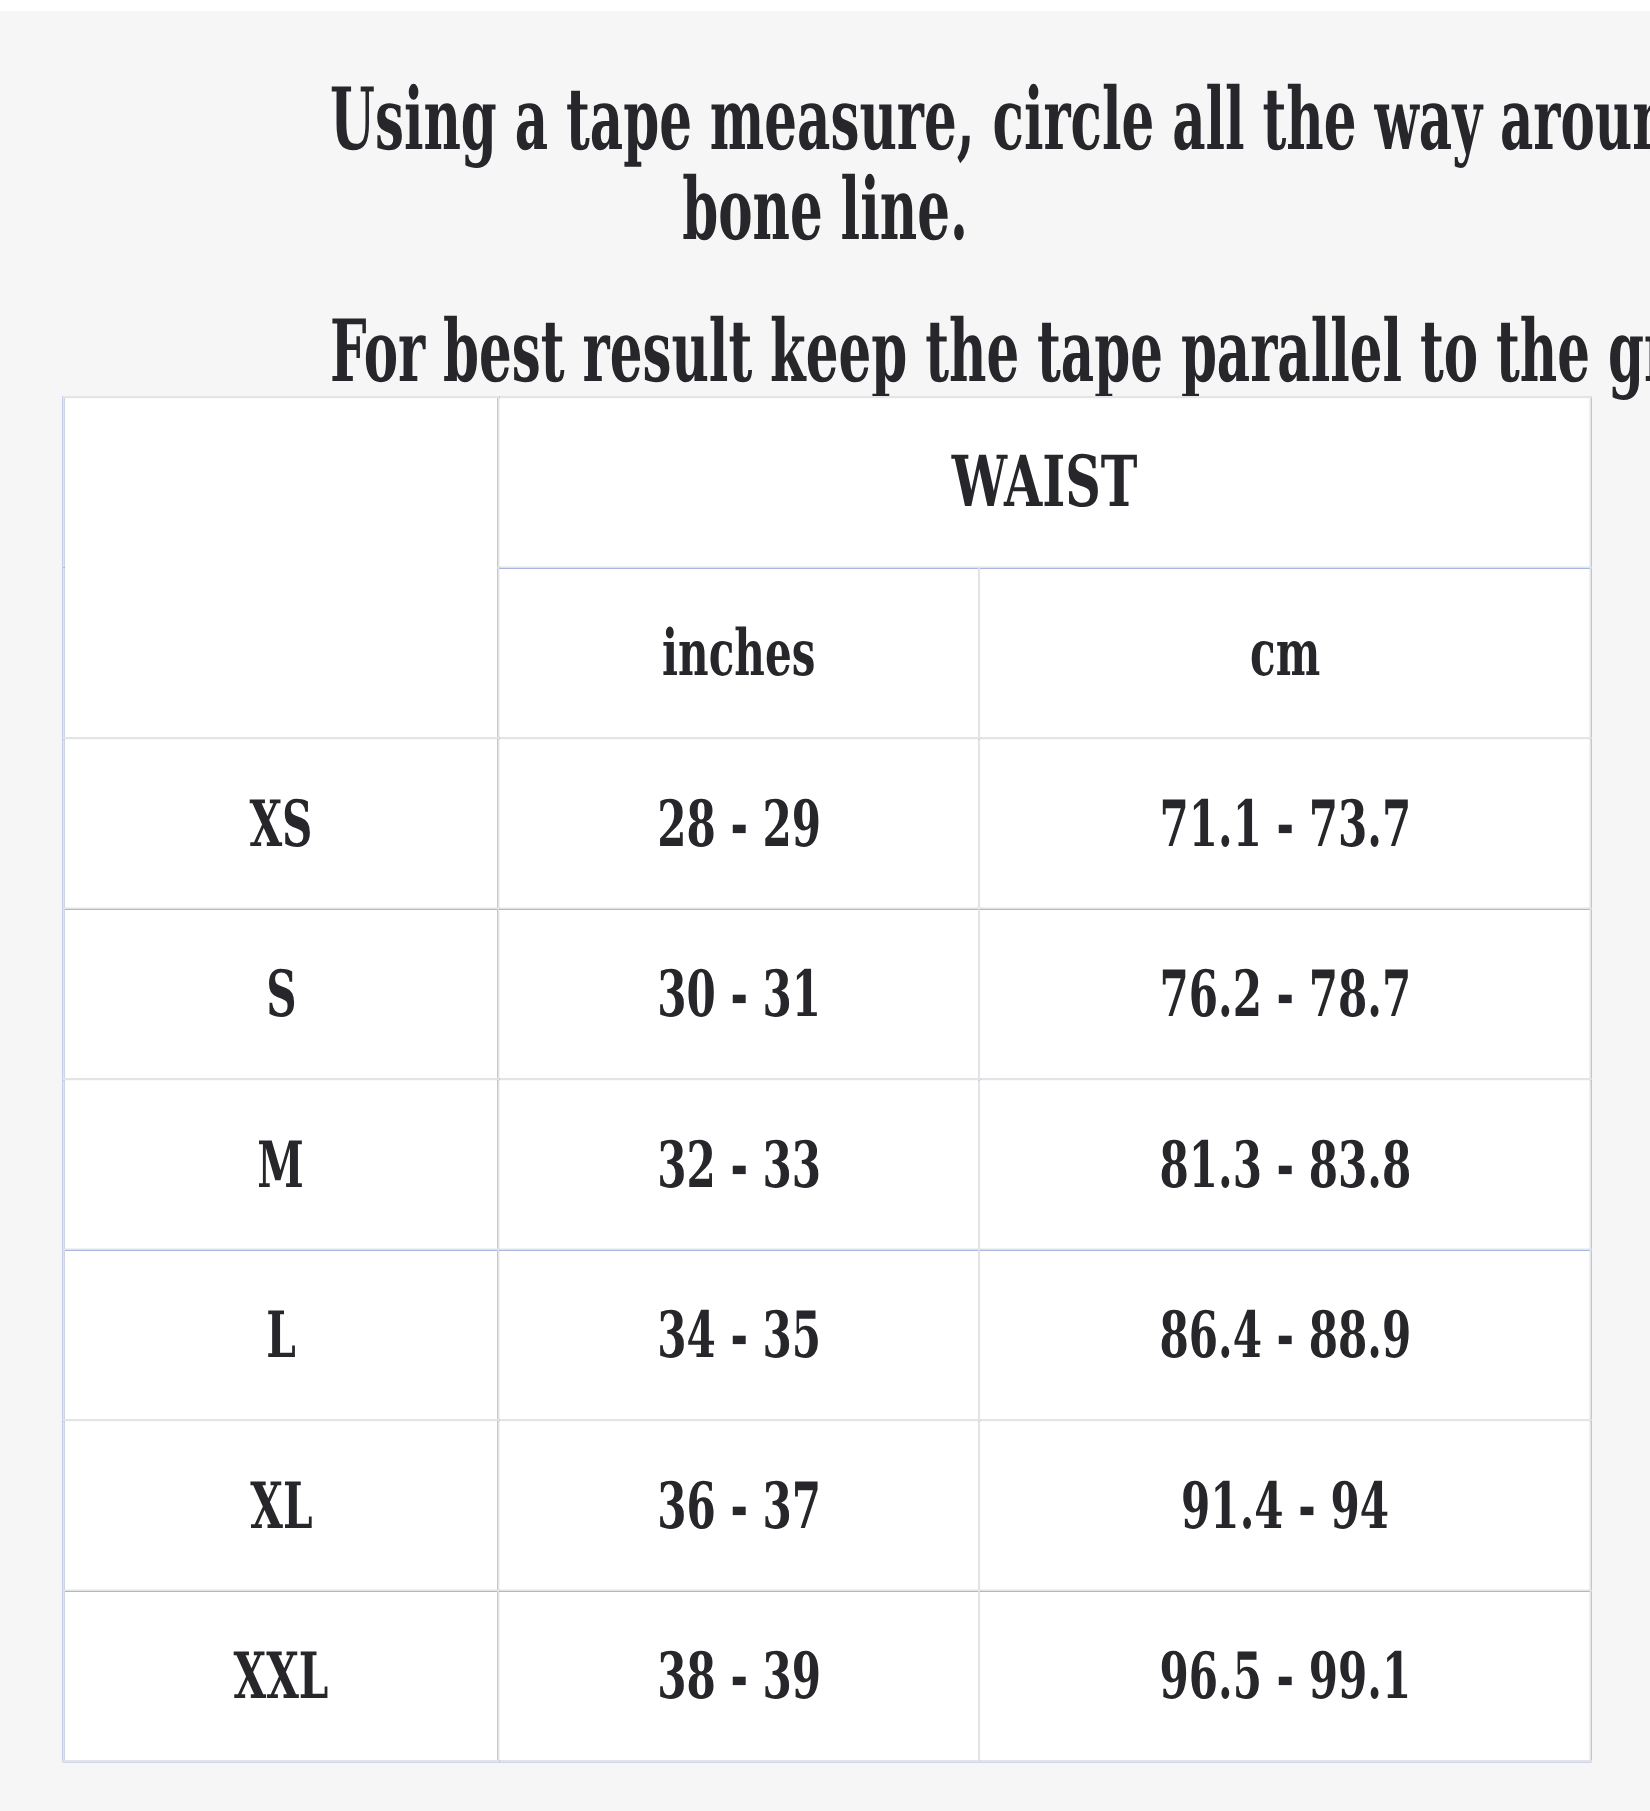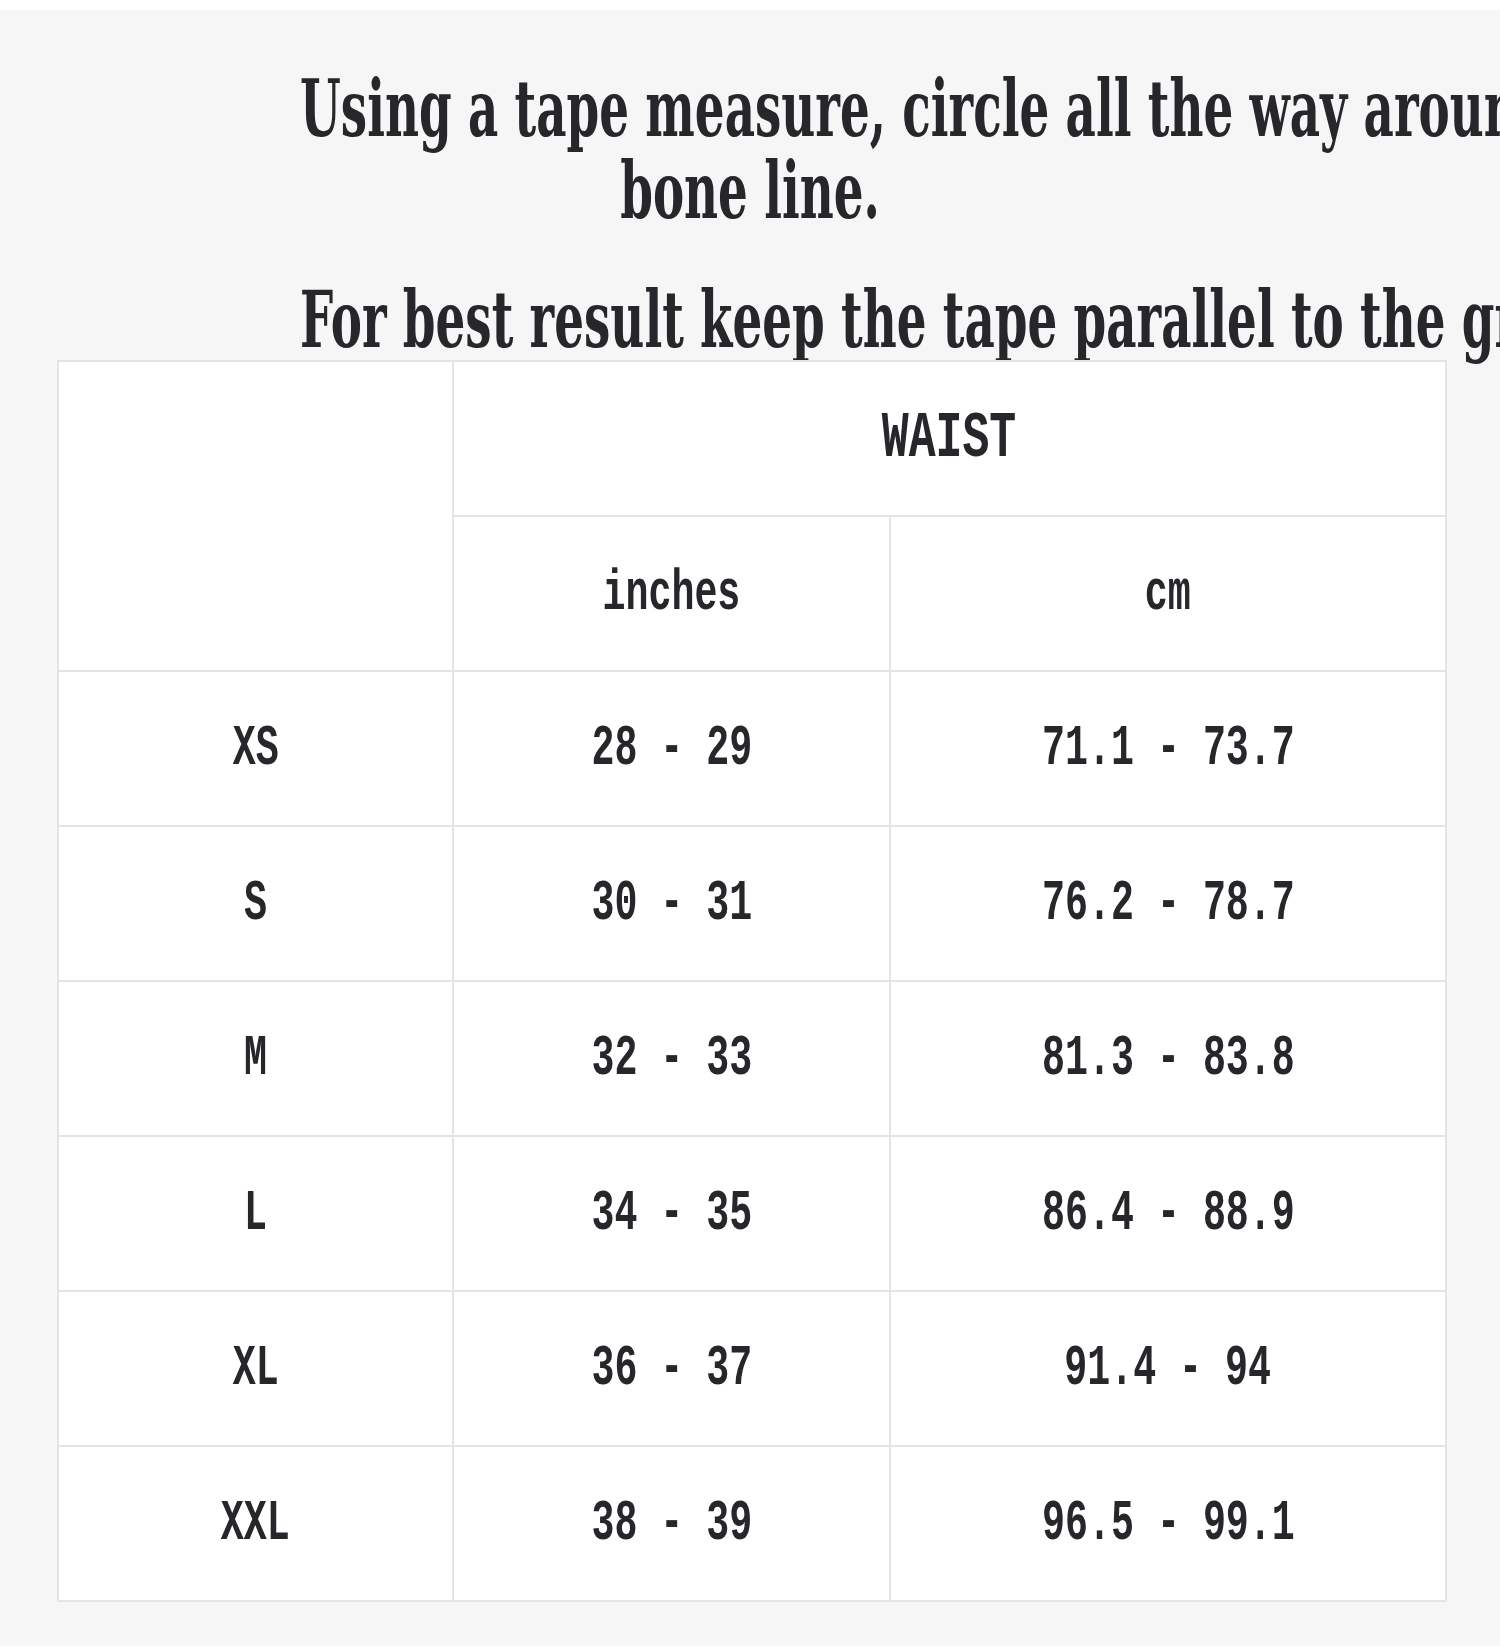--- a/index.html
+++ b/index.html
@@ -39,21 +39,20 @@
     letter-spacing: 0px;
   }
   table.size-chart {
     position: absolute;
     top: 360px;
     left: 57px;
     width: 1388px;
     border-collapse: collapse;
     table-layout: fixed;
     background: #1d4ed8;
-    font-family: Liberation Mono, monospace;
   }
   table.size-chart td {
     border: 2px solid #e4e4e7;
     background: #ffffff;
     text-align: center;
     vertical-align: middle;
     padding: 0;
     height: 153px;
     overflow: hidden;
   }

